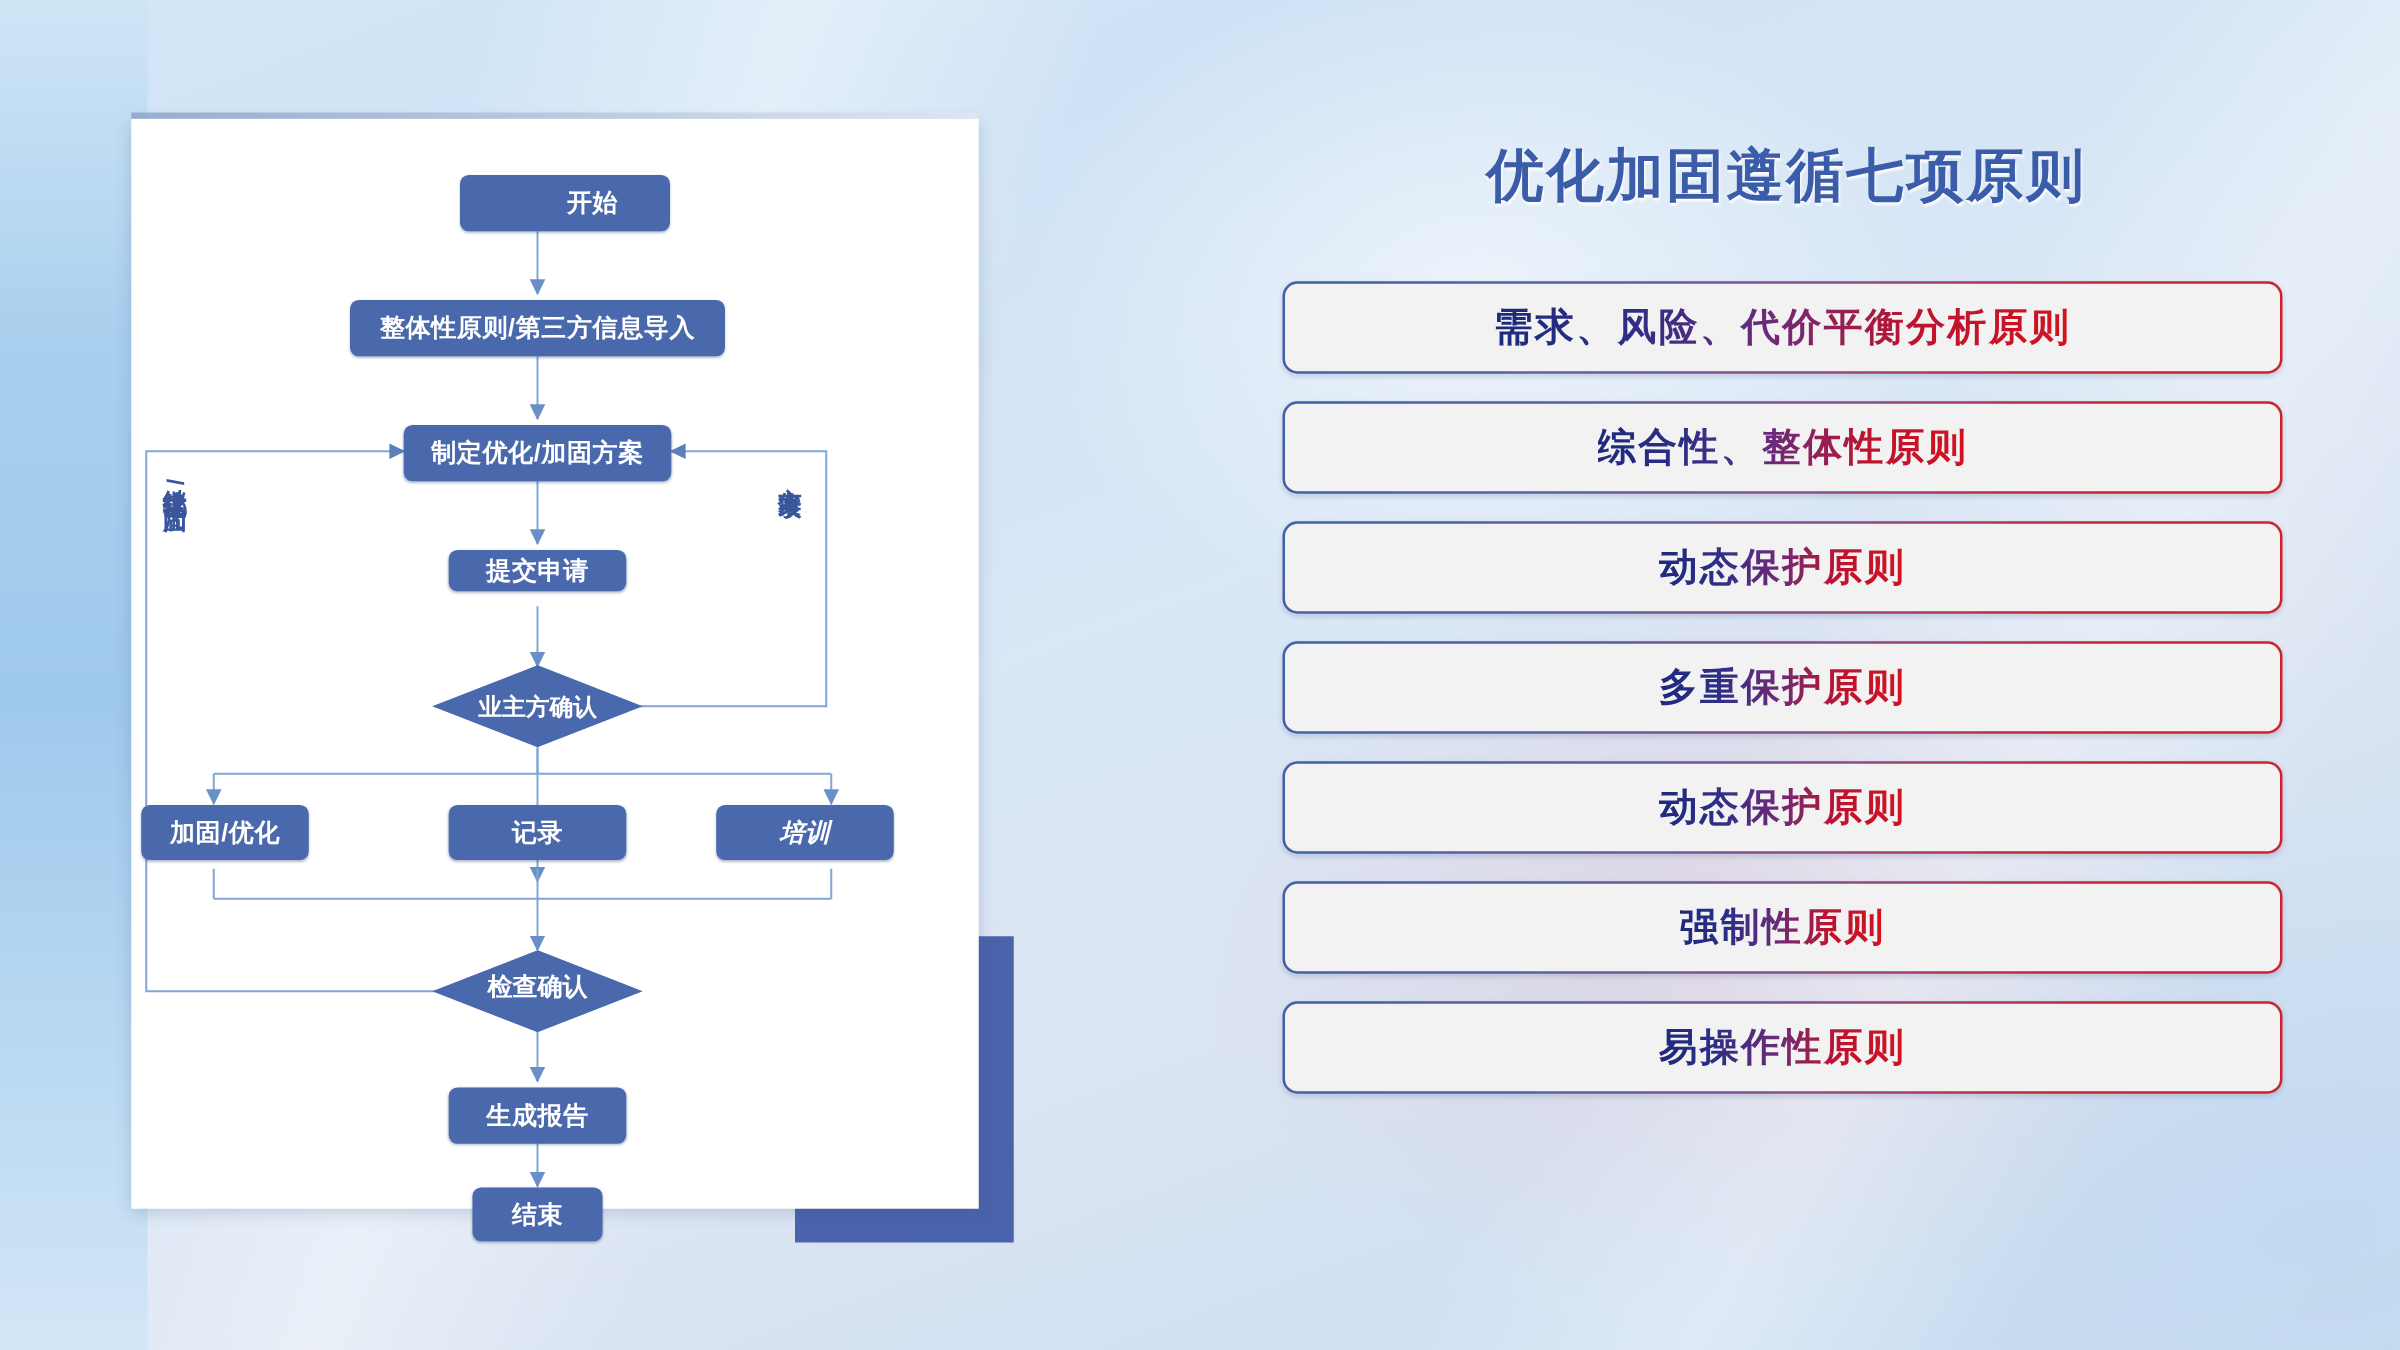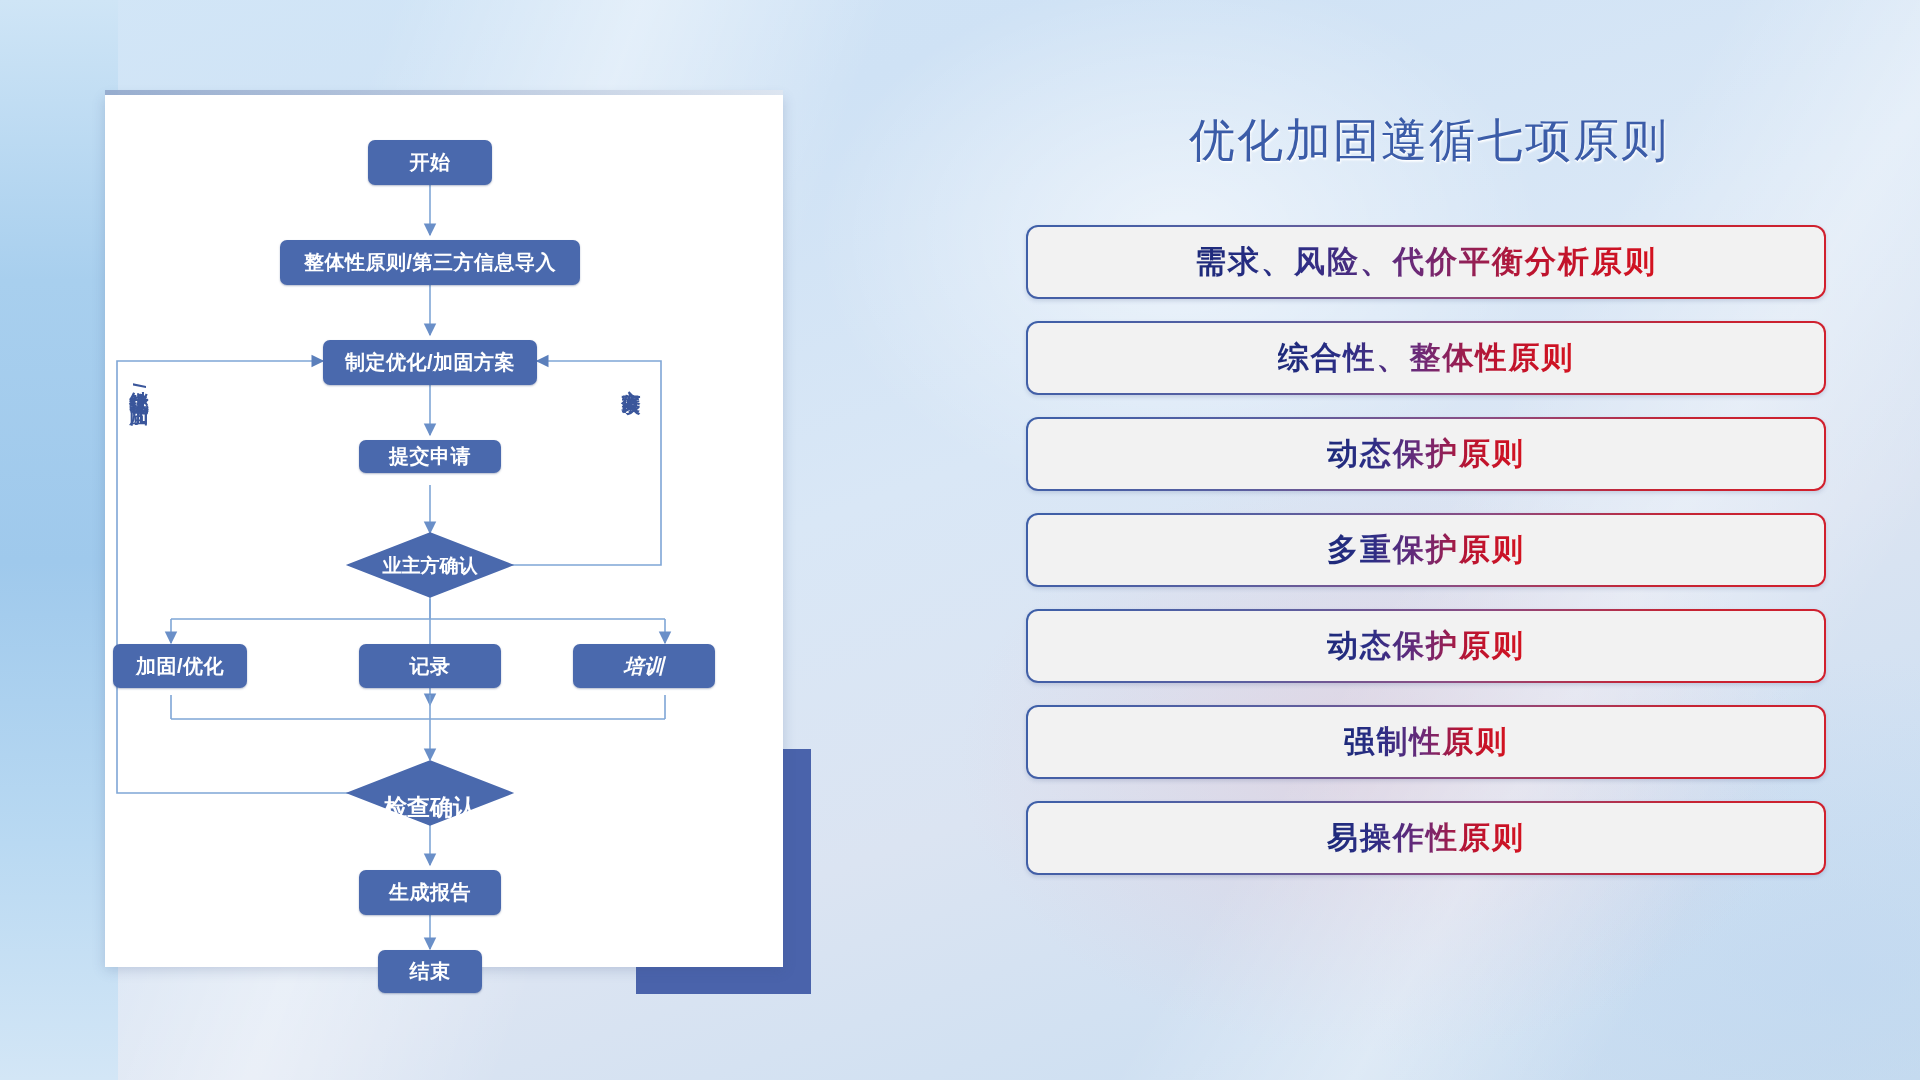--- a/index.html
+++ b/index.html
@@ -119,21 +119,21 @@
     width: 818px;
     height: 900px;
   }
 
   .panel-title {
     position: absolute;
     left: 0; top: 15px;
     width: 818px;
     text-align: center;
     font-size: 46px;
-    font-weight: normal;
+    font-weight: bold;
     letter-spacing: 2px;
     color: #3b5ca8;
     text-shadow: 1px 2px 2px rgba(255,255,255,0.85), 0 1px 0 rgba(255,255,255,0.9);
   }
 
   .principles {
     position: absolute;
     left: 6px;
     top: 130px;
     width: 800px;
@@ -220,21 +220,21 @@
 
           <path d="M243,698 L12,698 L12,266 L218,266" marker-end="url(#ahl)"></path>
 
           <path d="M407,470 L556,470 L556,266 L432,266" marker-end="url(#ahl)"></path>
 
           <polygon points="325,438 407,470 325,502 243,470" fill="#4a69ad" stroke="#4a69ad"></polygon>
           <polygon points="325,666 407,698 325,730 243,698" fill="#4a69ad" stroke="#4a69ad"></polygon>
         </g>
       </svg>
 
-      <div class="node" style="left:263px; top:45px; width:124px; height:45px; font-size:20px;">
+      <div class="node" style="left:263px; top:45px; width:124px; height:45px; font-size:20px;padding-left:44px;">
         <span>开始</span>
       </div>
 
       <div class="node" style="left:175px; top:145px; width:300px; height:45px; font-size:20px;">
         <span>整体性原则/第三方信息导入</span>
       </div>
 
       <div class="node" style="left:218px; top:245px; width:214px; height:45px; font-size:20px;">
         <span>制定优化/加固方案</span>
       </div>
@@ -252,21 +252,21 @@
       </div>
 
       <div class="node" style="left:254px; top:549px; width:142px; height:44px; font-size:20px;">
         <span>记录</span>
       </div>
 
       <div class="node" style="left:468px; top:549px; width:142px; height:44px; font-size:20px;font-style:italic;">
         <span>培训</span>
       </div>
 
-      <div class="diamond-label" style="left:245px; top:697px; width:160px; font-size:23px;">
+      <div class="diamond-label" style="left:245px; top:681px; width:160px; font-size:20px;">
         <span>检查确认</span>
       </div>
 
       <div class="node" style="left:254px; top:775px; width:142px; height:45px; font-size:20px;">
         <span>生成报告</span>
       </div>
 
       <div class="node" style="left:273px; top:855px; width:104px; height:43px; font-size:20px;">
         <span>结束</span>
       </div>

